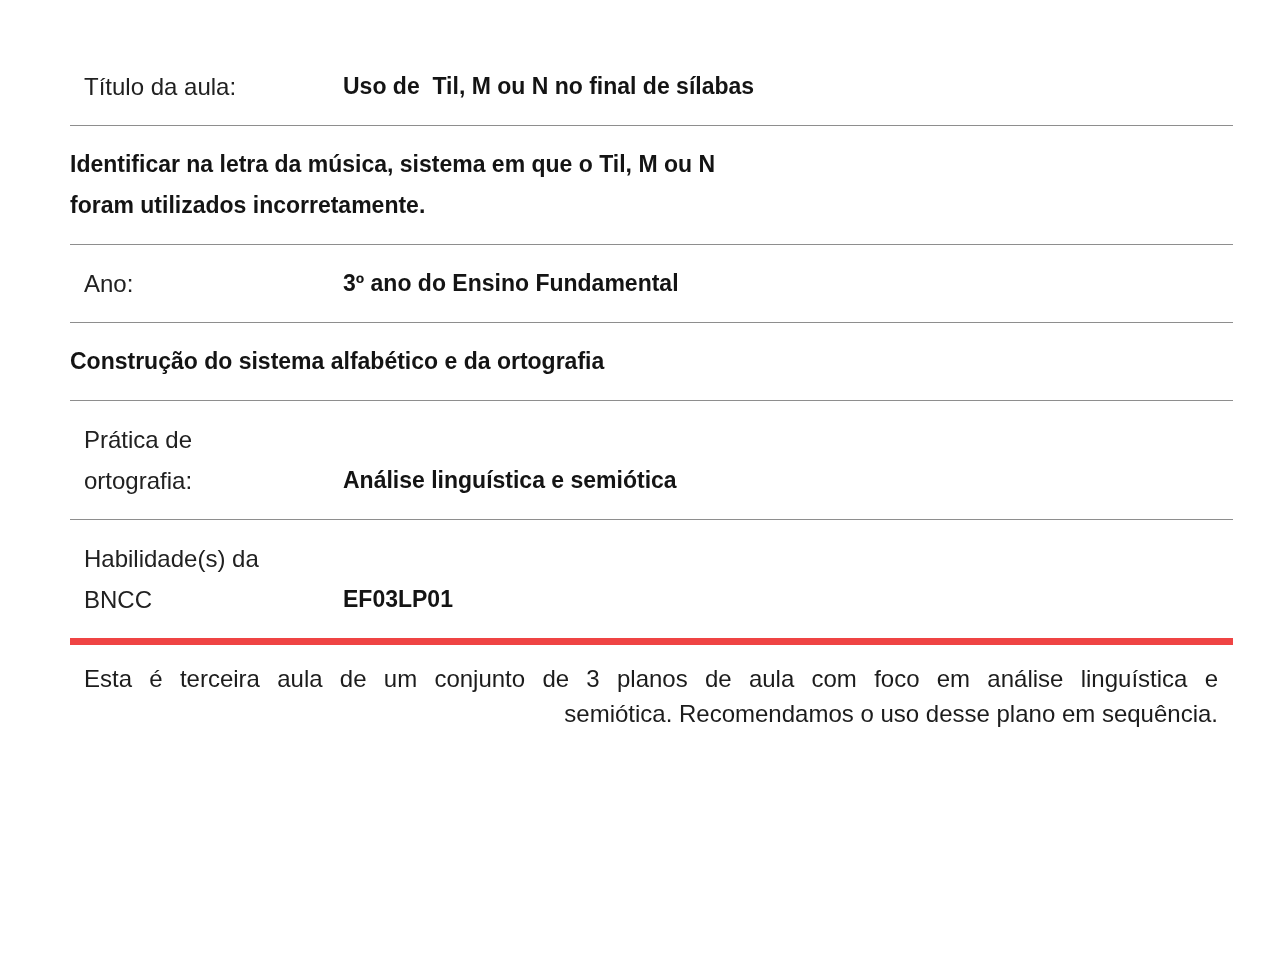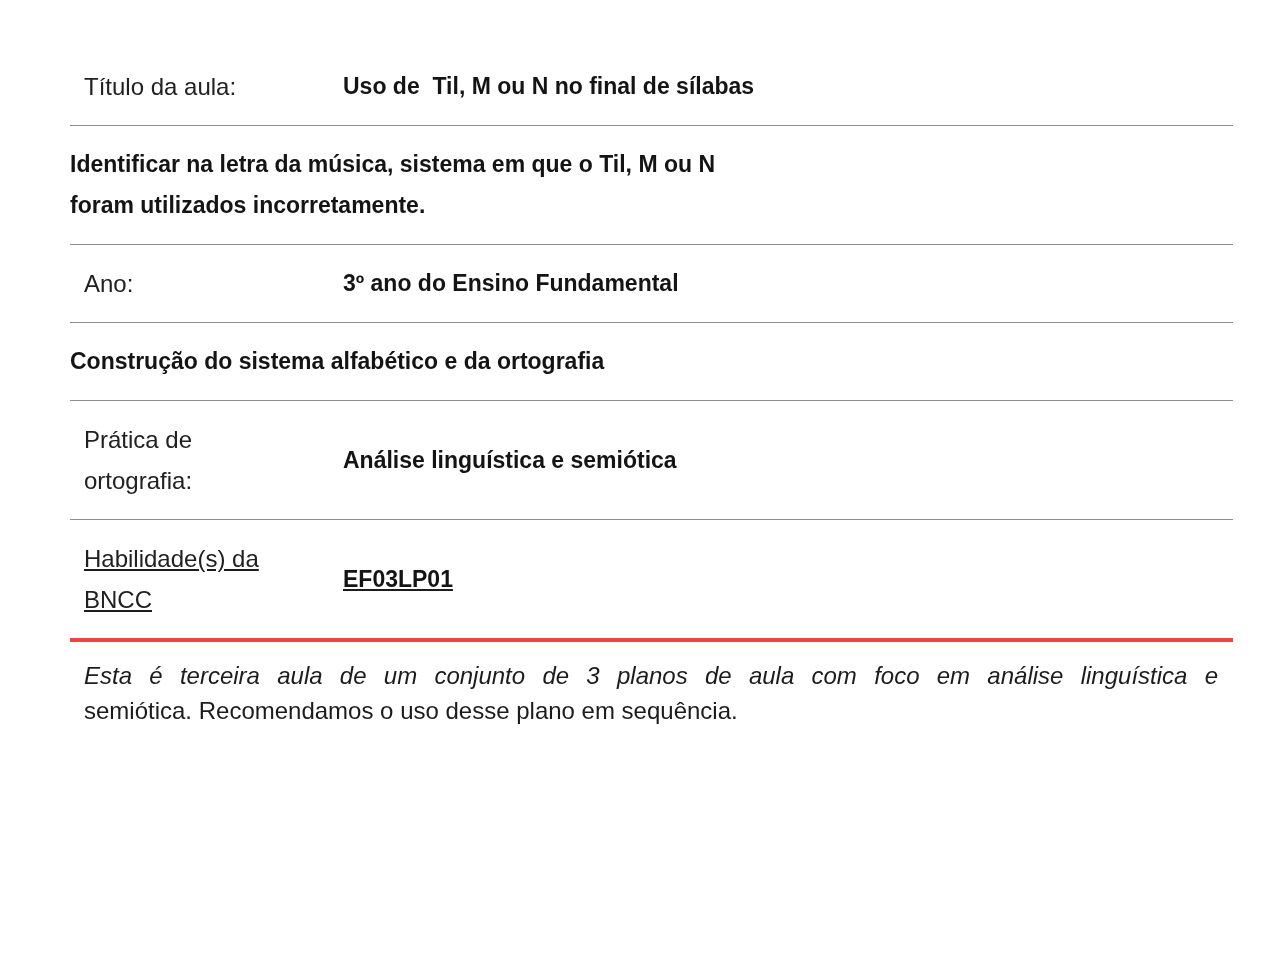--- a/index.html
+++ b/index.html
@@ -16,27 +16,26 @@
   }
   .sheet {
     box-sizing: border-box;
     padding: 48px 47px 0 70px;
   }
   .info-table {
     width: 1163px;
   }
   .row {
     display: flex;
-    align-items: center;
+    align-items: flex-end;
     padding: 18px 0;
     border-bottom: 1px solid #8e8e8e;
   }
   .row.last {
-    border-bottom: 4px solid #ef4444;
-    text-decoration: underline;
+    border-bottom: 7px solid #ef4444;
   }
   .label-cell {
     flex: 0 0 273px;
     box-sizing: border-box;
     padding-left: 14px;
     font-size: 24px;
     line-height: 41px;
     font-weight: 400;
     color: #212121;
     white-space: pre-wrap;
@@ -53,24 +52,23 @@
     box-sizing: border-box;
     width: 1163px;
     padding: 16px 15px 0 14px;
     font-size: 24px;
     line-height: 35px;
     color: #1c1c1c;
   }
   .footer-line-justified {
     text-align: justify;
     text-align-last: justify;
-    font-style: italic;
   }
   .footer-line-normal {
-    text-align: left;
+    text-align: right;
   }
 </style>
 </head>
 <body>
 
 <div class="sheet">
 
   <div class="info-table">
 
     <div class="row">

